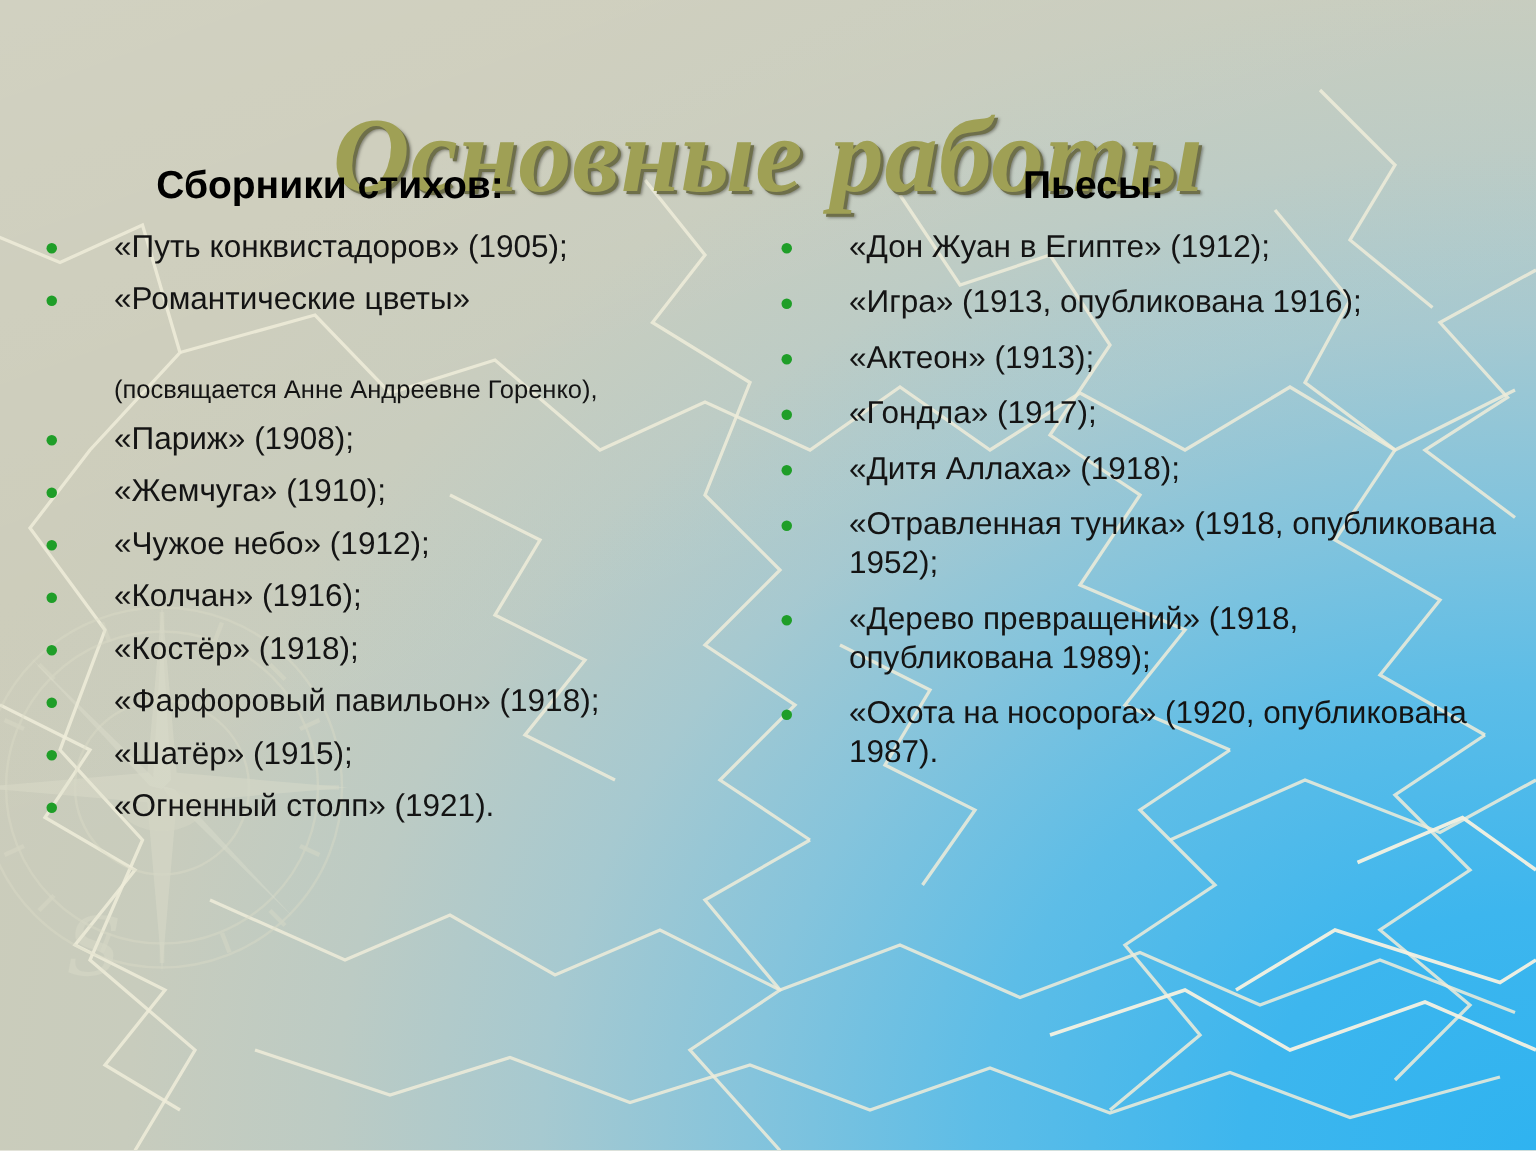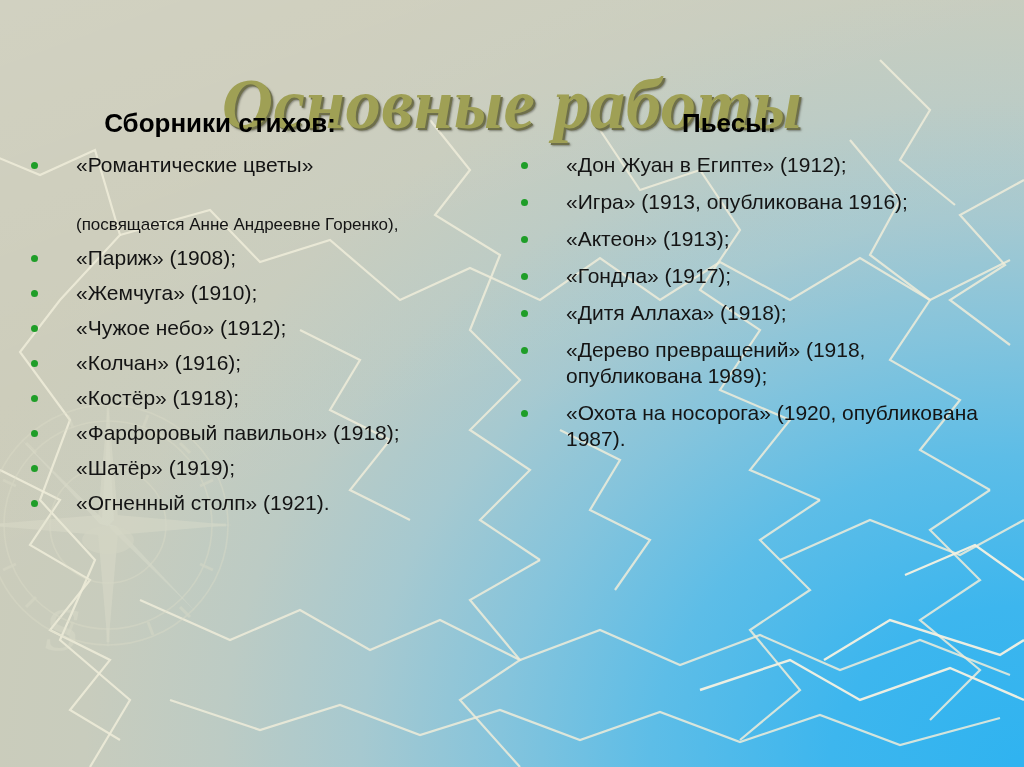--- a/index.html
+++ b/index.html
@@ -222,20 +222,23 @@
   </div>
 
   <h1 class="title">Основные работы</h1>
 
   <div class="columns">
 
     <div class="col col-left">
       <div class="col-head">Сборники стихов:</div>
       <ul class="items">
         <li>
+          <span>«Путь конквистадоров» (1905);</span>
+        </li>
+        <li>
           <span>«Романтические цветы»</span>
           <span class="sub">(посвящается Анне Андреевне Горенко),</span>
         </li>
         <li>
           <span>«Париж» (1908);</span>
         </li>
         <li>
           <span>«Жемчуга» (1910);</span>
         </li>
         <li>
@@ -244,21 +247,21 @@
         <li>
           <span>«Колчан» (1916);</span>
         </li>
         <li>
           <span>«Костёр» (1918);</span>
         </li>
         <li>
           <span>«Фарфоровый павильон» (1918);</span>
         </li>
         <li>
-          <span>«Шатёр» (1919);</span>
+          <span>«Шатёр» (1915);</span>
         </li>
         <li>
           <span>«Огненный столп» (1921).</span>
         </li>
       </ul>
     </div>
 
     <div class="col col-right">
       <div class="col-head">Пьесы:</div>
       <ul class="items">
@@ -271,20 +274,23 @@
         <li>
           <span>«Актеон» (1913);</span>
         </li>
         <li>
           <span>«Гондла» (1917);</span>
         </li>
         <li>
           <span>«Дитя Аллаха» (1918);</span>
         </li>
         <li>
+          <span>«Отравленная туника» (1918, опубликована 1952);</span>
+        </li>
+        <li>
           <span>«Дерево превращений» (1918, опубликована 1989);</span>
         </li>
         <li>
           <span>«Охота на носорога» (1920, опубликована 1987).</span>
         </li>
       </ul>
     </div>
 
   </div>
 </div>

